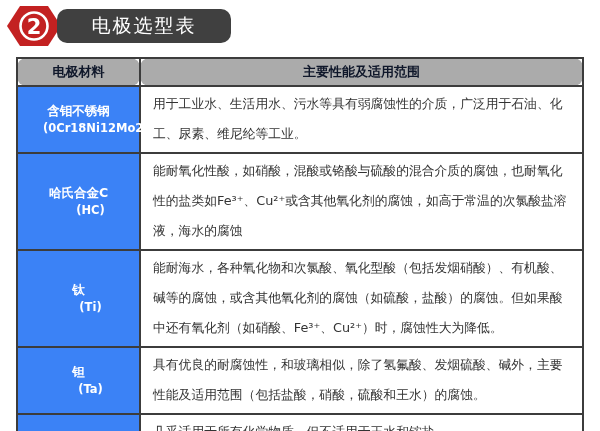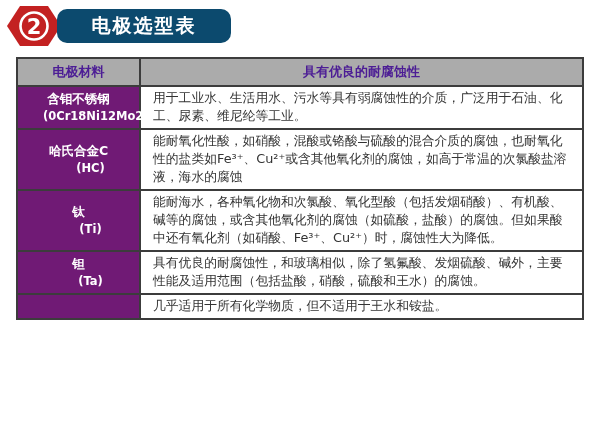--- a/index.html
+++ b/index.html
@@ -6,47 +6,47 @@
   html,body { width:600px; height:431px; background:#ffffff;
     font-family:"DejaVu Sans","Liberation Sans",sans-serif; overflow:hidden; }
 
   .page { position:relative; width:600px; height:431px; background:#fff; }
 
   
   .hdr { position:absolute; top:0; left:0; width:100%; height:56px; }
   .badge { position:absolute; left:4px; top:2px; width:58px; height:48px; }
   .banner {
     position:absolute; left:57px; top:9px; height:34px; min-width:174px;
-    background:#0c4a6e; border-radius:10px;
+    background:#404040; border-radius:10px;
     display:flex; align-items:center; justify-content:center;
-    color:#ffffff; font-size:19px; font-weight:bold; letter-spacing:2px;
+    color:#ffffff; font-size:19px; font-weight:normal; letter-spacing:2px;
     padding:0 30px;
   }
 
   
   table.sel {
     position:absolute; top:57px; left:16px; width:568px;
     border-collapse:collapse; table-layout:fixed;
   }
   table.sel th, table.sel td { border:2px solid #3c3c3c; }
   col.c-mat { width:123px; }
 
   th.colhead {
-    background:#ababab; color:#4c1d95; font-size:13px; font-weight:bold;
-    height:28px; text-align:center; padding:2px 4px;
+    background:#ababab; color:#0f172a; font-size:13px; font-weight:bold;
+    height:28px; text-align:center; padding:2px 4px;border-radius:9px;
   }
   td.mat {
-    background:#701a75; color:#ffffff; font-weight:bold;
+    background:#3b82f6; color:#ffffff; font-weight:bold;
     text-align:center; vertical-align:middle;
     font-size:12.5px; line-height:1.45; padding:2px 1px;
   }
   td.mat .mat-code { font-size:11.5px; font-weight:bold;margin-left:24px; }
   td.desc {
     background:#ffffff; color:#333333; font-size:12.8px;
-    line-height:18px; padding:2px 9px 3px 12px; vertical-align:middle;
+    line-height:30px; padding:2px 9px 3px 12px; vertical-align:middle;
     text-align:left;
   }
 </style>
 </head>
 <body>
 
 <div class="page">
 
   <div class="hdr">
     <svg class="badge" viewBox="0 0 58 48" xmlns="http://www.w3.org/2000/svg">
@@ -60,21 +60,21 @@
   </div>
 
   <table class="sel">
     <colgroup>
         <col class="c-mat">
         <col>
       </colgroup>
     <thead>
       <tr>
         <th class="colhead">电极材料</th>
-        <th class="colhead">具有优良的耐腐蚀性</th>
+        <th class="colhead">主要性能及适用范围</th>
       </tr>
     </thead>
     <tbody>
       <tr>
         <td class="mat">
           <div class="mat-name">含钼不锈钢</div>
           <div class="mat-code">(0Cr18Ni12Mo2Ti)</div>
         </td>
         <td class="desc">用于工业水、生活用水、污水等具有弱腐蚀性的介质，广泛用于石油、化工、尿素、维尼纶等工业。</td>
       </tr>

